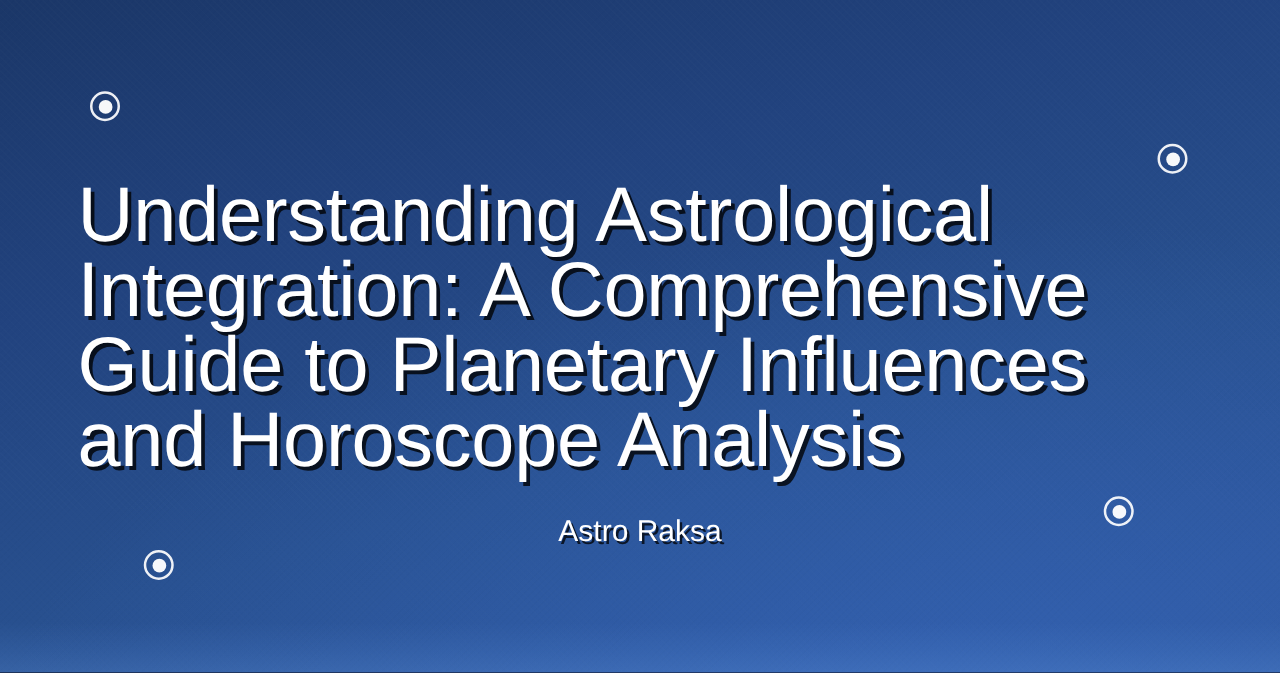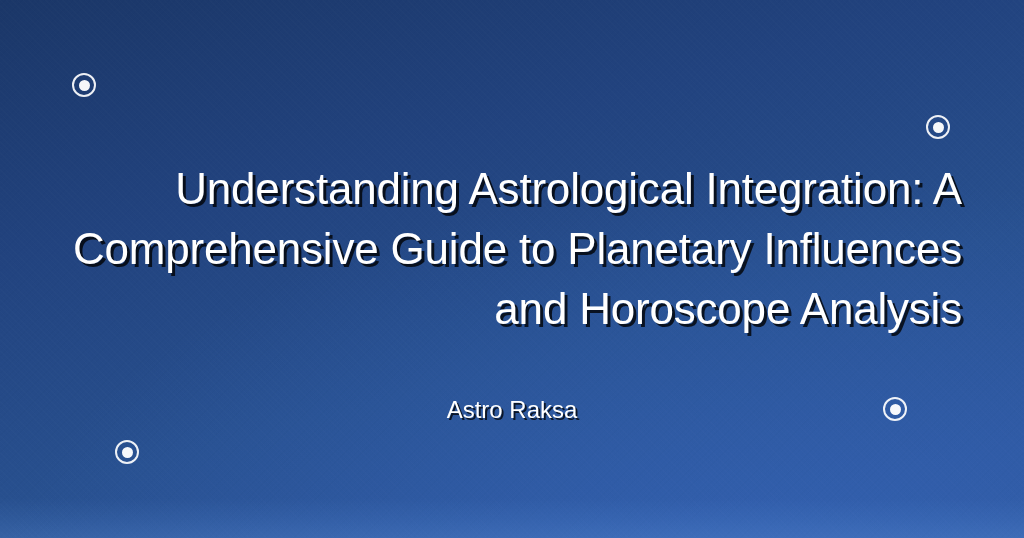--- a/index.html
+++ b/index.html
@@ -75,33 +75,33 @@
     display: flex;
     flex-direction: column;
     align-items: center;
     justify-content: flex-start;
     padding-top: 143px;
     box-sizing: border-box;
   }
 
   #slide-title {
     width: 900px;
-    margin: 16px;
-    text-align: right;
+    margin: 0;
+    text-align: left;
     color: #ffffff;
-    font-size: 44px;
+    font-size: 62px;
     line-height: 60px;
     font-weight: 400;
     letter-spacing: -0.2px;
     text-shadow: 3px 3px 0 rgba(0,0,0,0.78);
     white-space: pre-wrap;
   }
 
   #slide-subtitle {
-    margin: 12px;
+    margin: 0;
     padding-top: 29px;
     text-align: center;
     color: #ffffff;
     font-size: 24px;
     line-height: 28px;
     font-weight: 400;
     text-shadow: 2px 2px 0 rgba(0,0,0,0.75);
   }
 </style>
 </head>

